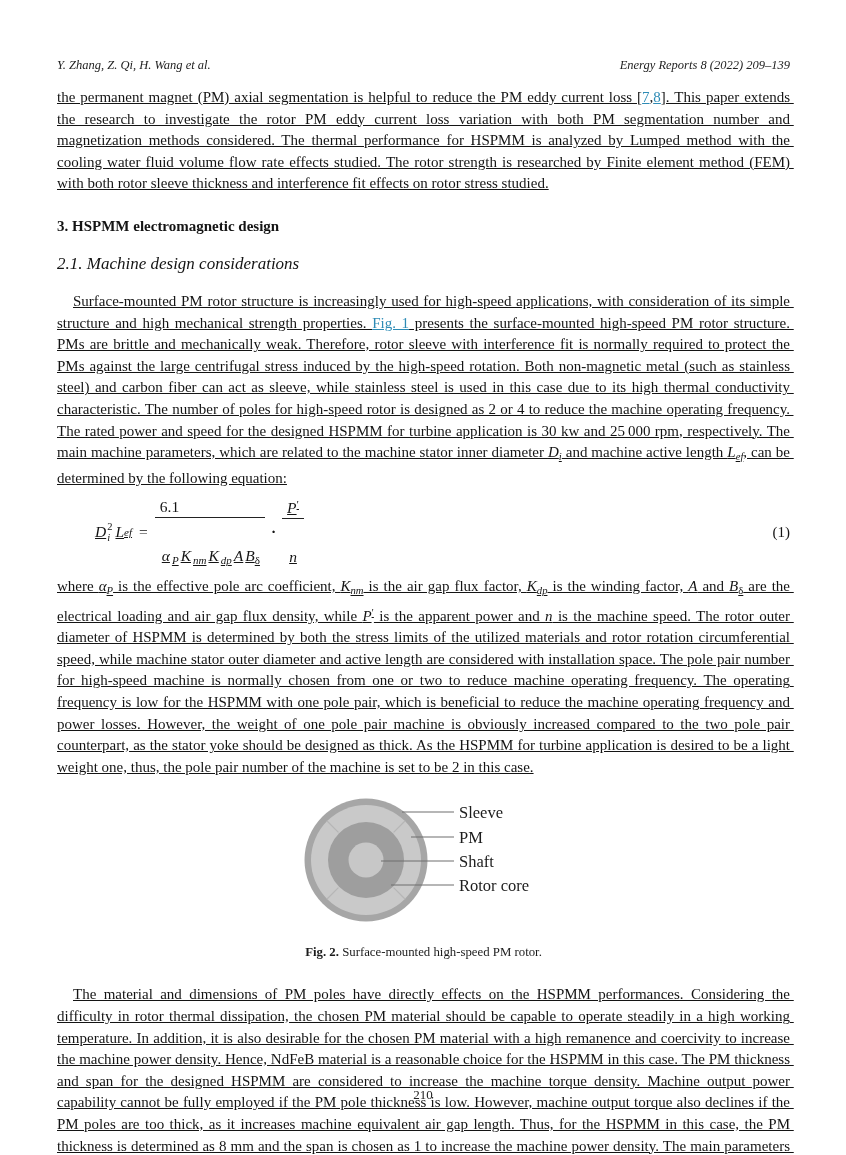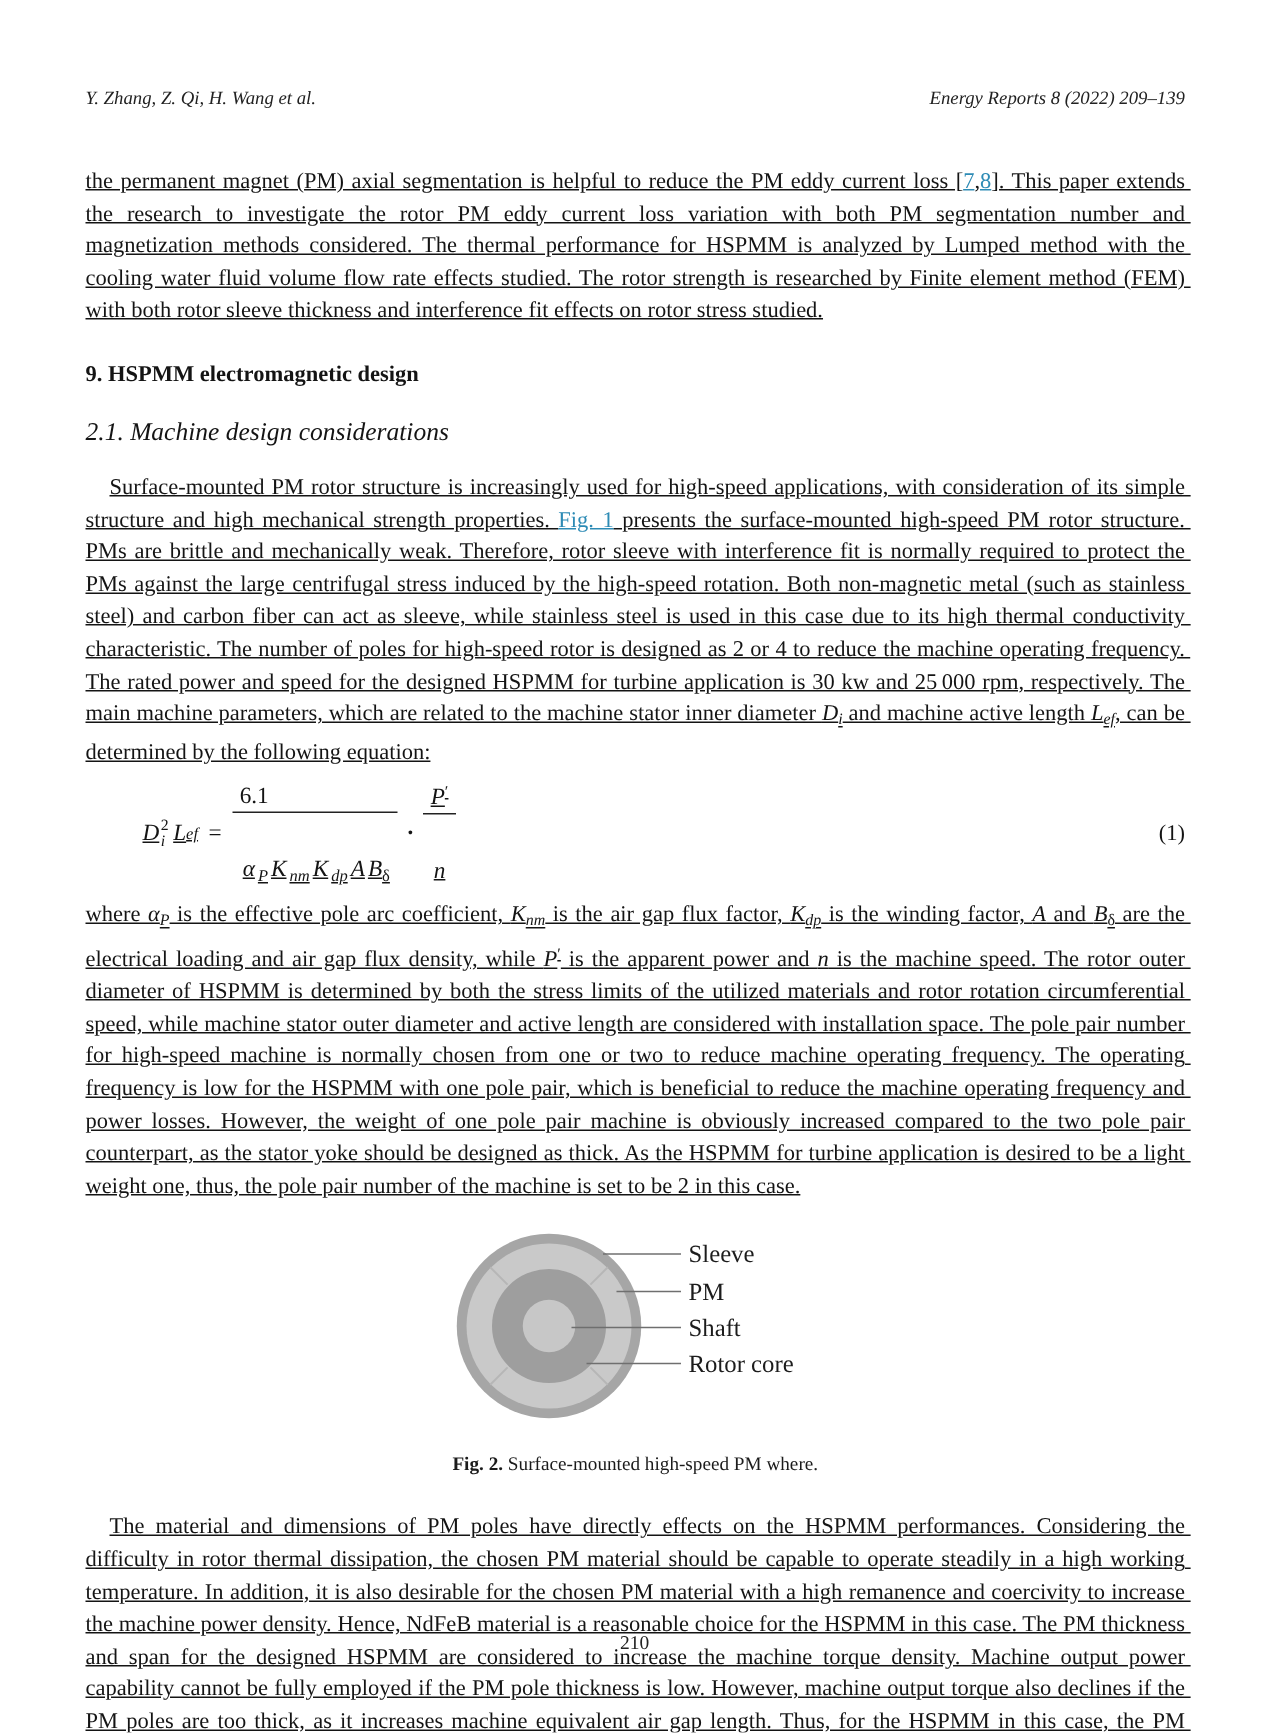--- a/index.html
+++ b/index.html
@@ -6,21 +6,21 @@
   body{
     width:846px;height:1155px;overflow:hidden;
     font-family:"Liberation Serif","DejaVu Serif",serif;
     color:#141414;
     -webkit-font-smoothing:antialiased;
   }
   .page{width:846px;height:1155px;box-sizing:border-box;padding:58px 56px 0 57px;position:relative;}
 
   
   .running-head{display:flex;justify-content:space-between;align-items:baseline;
-    font-style:italic;font-size:12.5px;color:#222;margin-bottom:38px;}
+    font-style:italic;font-size:12.5px;color:#222;margin-bottom:14px;}
 
   
   .para{font-size:15px;line-height:21.6px;text-align:justify;margin:0;}
   .para.indent{text-indent:16px;}
   .seg{white-space:pre-wrap;text-decoration:underline;}
   .seg.link{color:#2d8bb5;cursor:pointer;}
   .seg.i{font-style:italic;}
   .seg.sub{font-size:71%;vertical-align:-0.28em;}
   .seg.sup{font-size:71%;vertical-align:0.45em;}
 
@@ -61,21 +61,21 @@
 
 <div class="page">
 
   <div class="running-head">
     <span>Y. Zhang, Z. Qi, H. Wang et al.</span>
     <span>Energy Reports 8 (2022) 209–139</span>
   </div>
 
   <p class="para"><span class="seg">the permanent magnet (PM) axial segmentation is helpful to reduce the PM eddy current loss [</span><span class="seg link">7</span><span class="seg">,</span><span class="seg link">8</span><span class="seg">]. This paper extends the research to investigate the rotor PM eddy current loss variation with both PM segmentation number and magnetization methods considered. The thermal performance for HSPMM is analyzed by Lumped method with the cooling water fluid volume flow rate effects studied. The rotor strength is researched by Finite element method (FEM) with both rotor sleeve thickness and interference fit effects on rotor stress studied.</span></p>
 
-  <h2 class="sec-heading">9. HSPMM electromagnetic design</h2>
+  <h2 class="sec-heading">3. HSPMM electromagnetic design</h2>
 
   <h3 class="subsec-heading">2.1. Machine design considerations</h3>
 
   <p class="para indent after-headings"><span class="seg">Surface-mounted PM rotor structure is increasingly used for high-speed applications, with consideration of its simple structure and high mechanical strength properties. </span><span class="seg link">Fig. 1</span><span class="seg"> presents the surface-mounted high-speed PM rotor structure. PMs are brittle and mechanically weak. Therefore, rotor sleeve with interference fit is normally required to protect the PMs against the large centrifugal stress induced by the high-speed rotation. Both non-magnetic metal (such as stainless steel) and carbon fiber can act as sleeve, while stainless steel is used in this case due to its high thermal conductivity characteristic. The number of poles for high-speed rotor is designed as 2 or 4 to reduce the machine operating frequency. The rated power and speed for the designed HSPMM for turbine application is 30 kw and 25 000 rpm, respectively. The main machine parameters, which are related to the machine stator inner diameter </span><span class="seg i">D</span><span class="seg sub i">i</span><span class="seg"> and machine active length </span><span class="seg i">L</span><span class="seg sub i">ef</span><span class="seg">, can be determined by the following equation:</span></p>
 
   <div class="equation">
     <span class="eq-body">
       <span class="lhs">
           <span class="seg i">D</span>
           <span class="supsub">
@@ -120,21 +120,21 @@
         <line x1="80" y1="67" x2="153" y2="67"></line>
         <line x1="90" y1="91" x2="153" y2="91"></line>
       </g>
       <text x="158" y="23.5">Sleeve</text>
       <text x="158" y="48.5">PM</text>
       <text x="158" y="72.5">Shaft</text>
       <text x="158" y="96.5">Rotor core</text>
     </svg>
     <div class="caption">
       <span class="cap-label">Fig. 2.</span>
-      <span>Surface-mounted high-speed PM where.</span>
+      <span>Surface-mounted high-speed PM rotor.</span>
     </div>
     <div class="figure-bottom-gap"></div>
   </div>
 
   <p class="para indent"><span class="seg">The material and dimensions of PM poles have directly effects on the HSPMM performances. Considering the difficulty in rotor thermal dissipation, the chosen PM material should be capable to operate steadily in a high working temperature. In addition, it is also desirable for the chosen PM material with a high remanence and coercivity to increase the machine power density. Hence, NdFeB material is a reasonable choice for the HSPMM in this case. The PM thickness and span for the designed HSPMM are considered to increase the machine torque density. Machine output power capability cannot be fully employed if the PM pole thickness is low. However, machine output torque also declines if the PM poles are too thick, as it increases machine equivalent air gap length. Thus, for the HSPMM in this case, the PM thickness is determined as 8 mm and the span is chosen as 1 to increase the machine power density. The main parameters of the HSPMM for turbine application are listed in </span><span class="seg link">Table 1</span><span class="seg">.</span></p>
 
   <div class="footer">210</div>
 
 </div>
 

